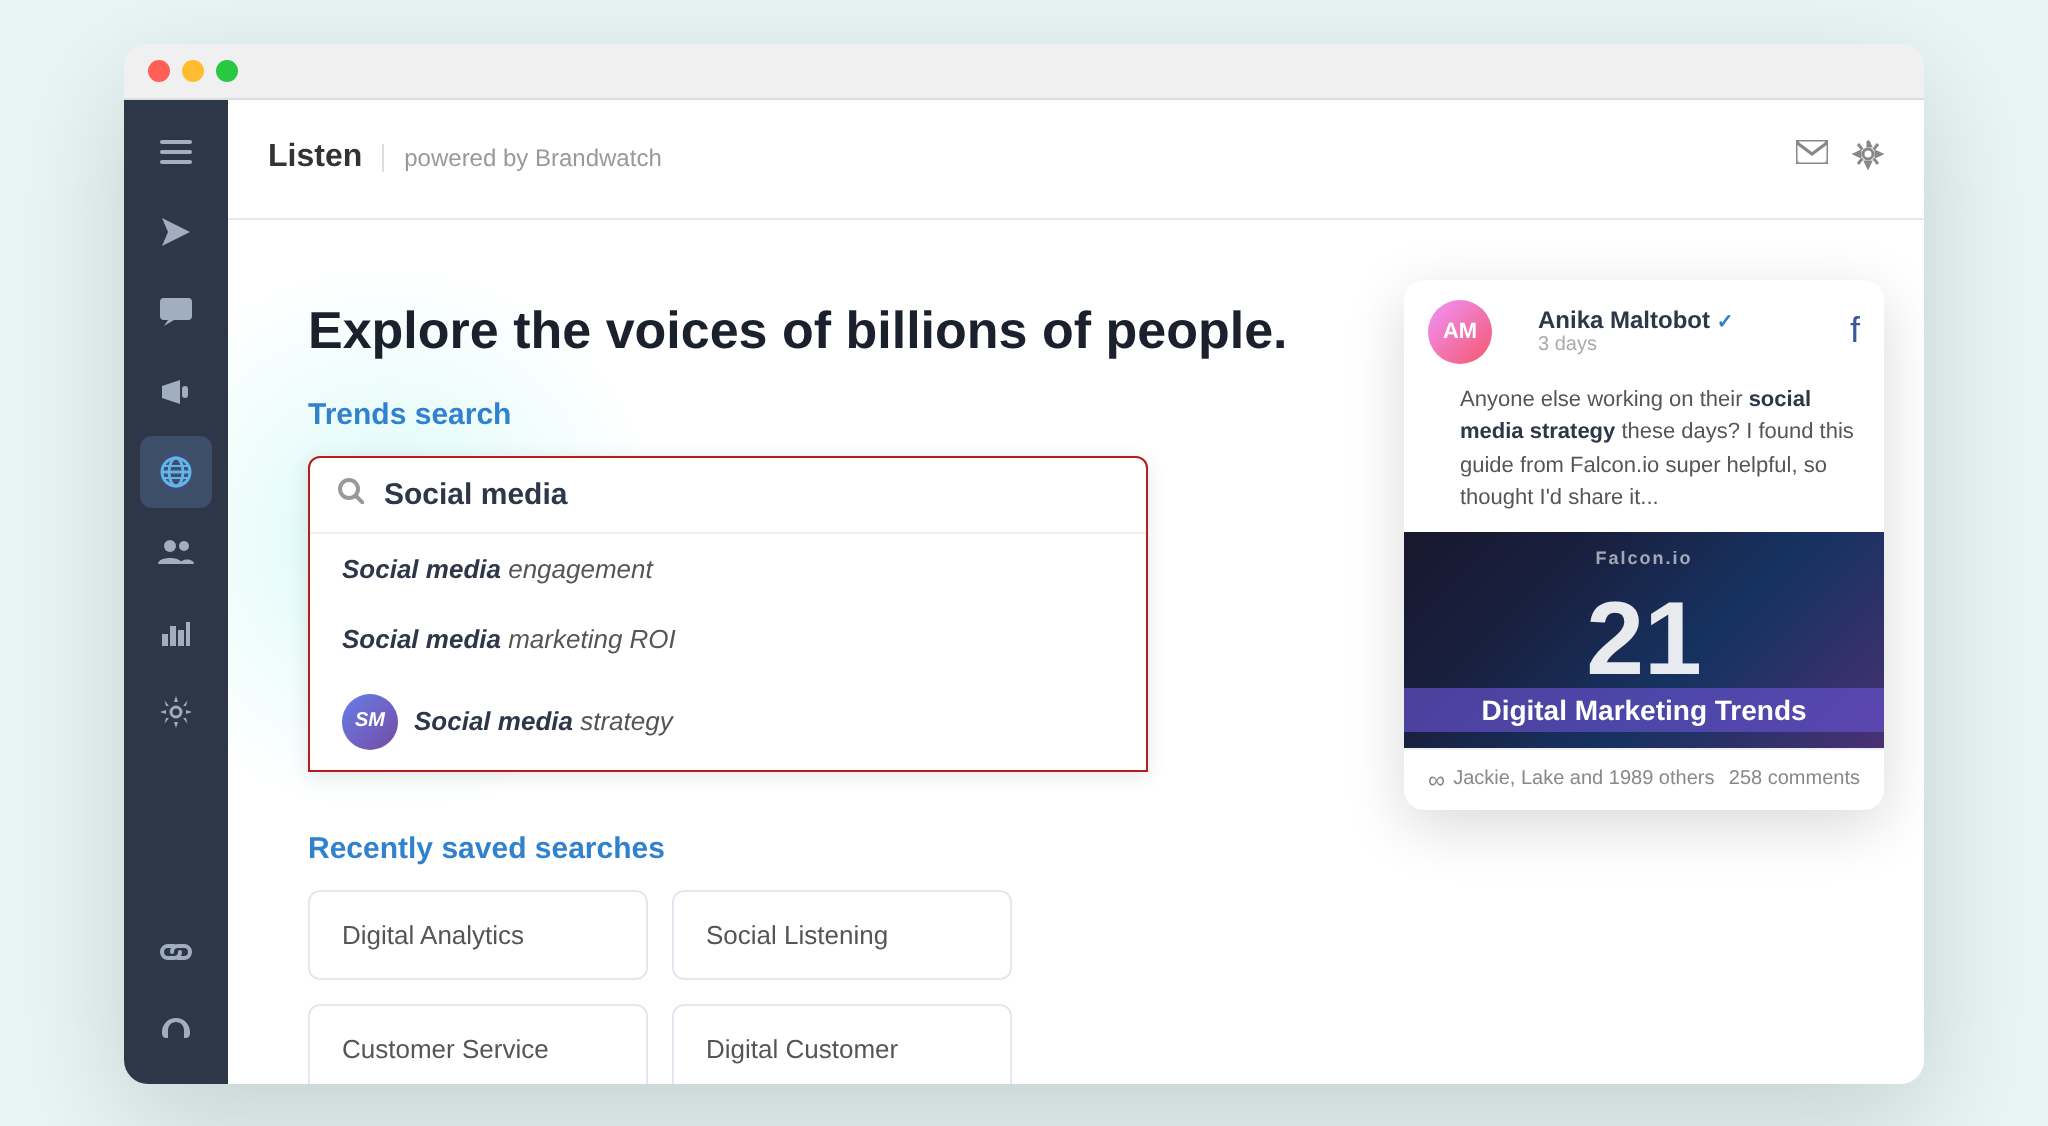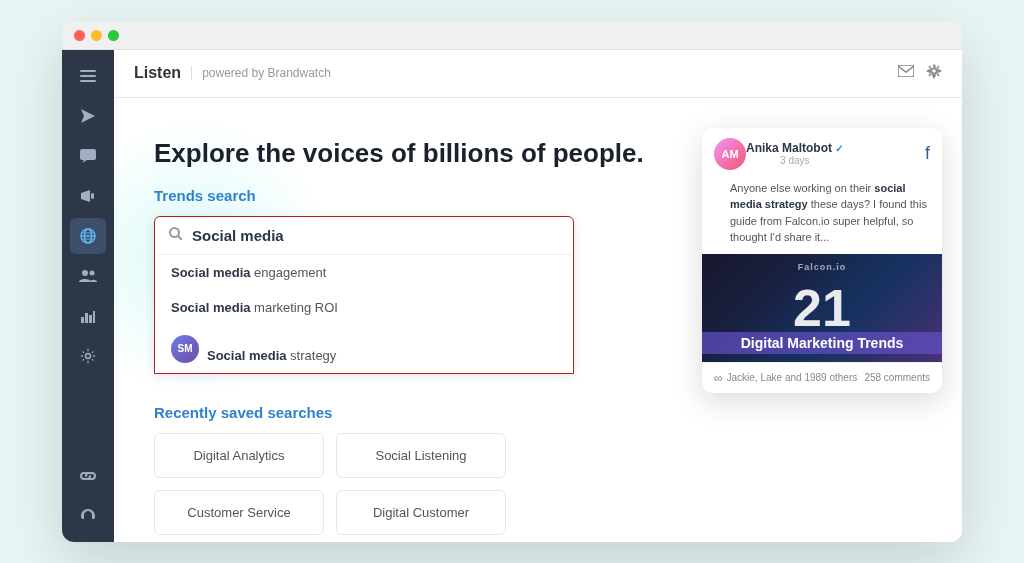--- a/index.html
+++ b/index.html
@@ -77,21 +77,21 @@
       cursor: pointer;
       color: #a0aec0;
       font-size: 16px;
     }
     .sidebar-icon.active { background: #3d4f6b; color: #63b3ed; }
 
     .sidebar-spacer { flex: 1; }
 
     
     .topbar {
-      height: 48px;
+      height: 60px;
       border-bottom: 1px solid #e8e8e8;
       display: flex;
       align-items: center;
       padding: 0 20px;
       flex-shrink: 0;
     }
 
     .topbar-title {
       font-weight: 700;
       font-size: 16px;
@@ -198,22 +198,23 @@
       font-weight: 600;
       color: #2d3748;
     }
 
     .search-suggestion {
       padding: 10px 16px;
       font-size: 13px;
       color: #555;
       cursor: pointer;
       display: flex;
-      align-items: flex-end;
+      align-items: center;
       gap: 8px;
+      font-style: italic;
     }
 
     .search-suggestion .bold-part {
       font-weight: 700;
       color: #2d3748;
     }
 
     .search-suggestion-avatar {
       width: 28px;
       height: 28px;
@@ -246,21 +247,20 @@
       gap: 12px;
     }
 
     .saved-chip {
       border: 1px solid #e2e8f0;
       border-radius: 6px;
       padding: 14px 16px;
       font-size: 13px;
       color: #555;
       cursor: pointer;
-      text-align: center;
       background: #fff;
       transition: background 0.15s;
     }
 
     
     .social-card {
       position: absolute;
       right: 20px;
       top: 30px;
       width: 240px;
@@ -274,22 +274,21 @@
     .social-card-header {
       padding: 10px 12px;
       display: flex;
       align-items: center;
       justify-content: space-between;
     }
 
     .social-card-user {
       display: flex;
       align-items: center;
-      gap: 0;
-      text-align: center;
+      gap: 23px;
     }
 
     .social-card-avatar {
       width: 32px;
       height: 32px;
       border-radius: 50%;
       background: linear-gradient(135deg, #f093fb 0%, #f5576c 100%);
       display: flex;
       align-items: center;
       justify-content: center;

